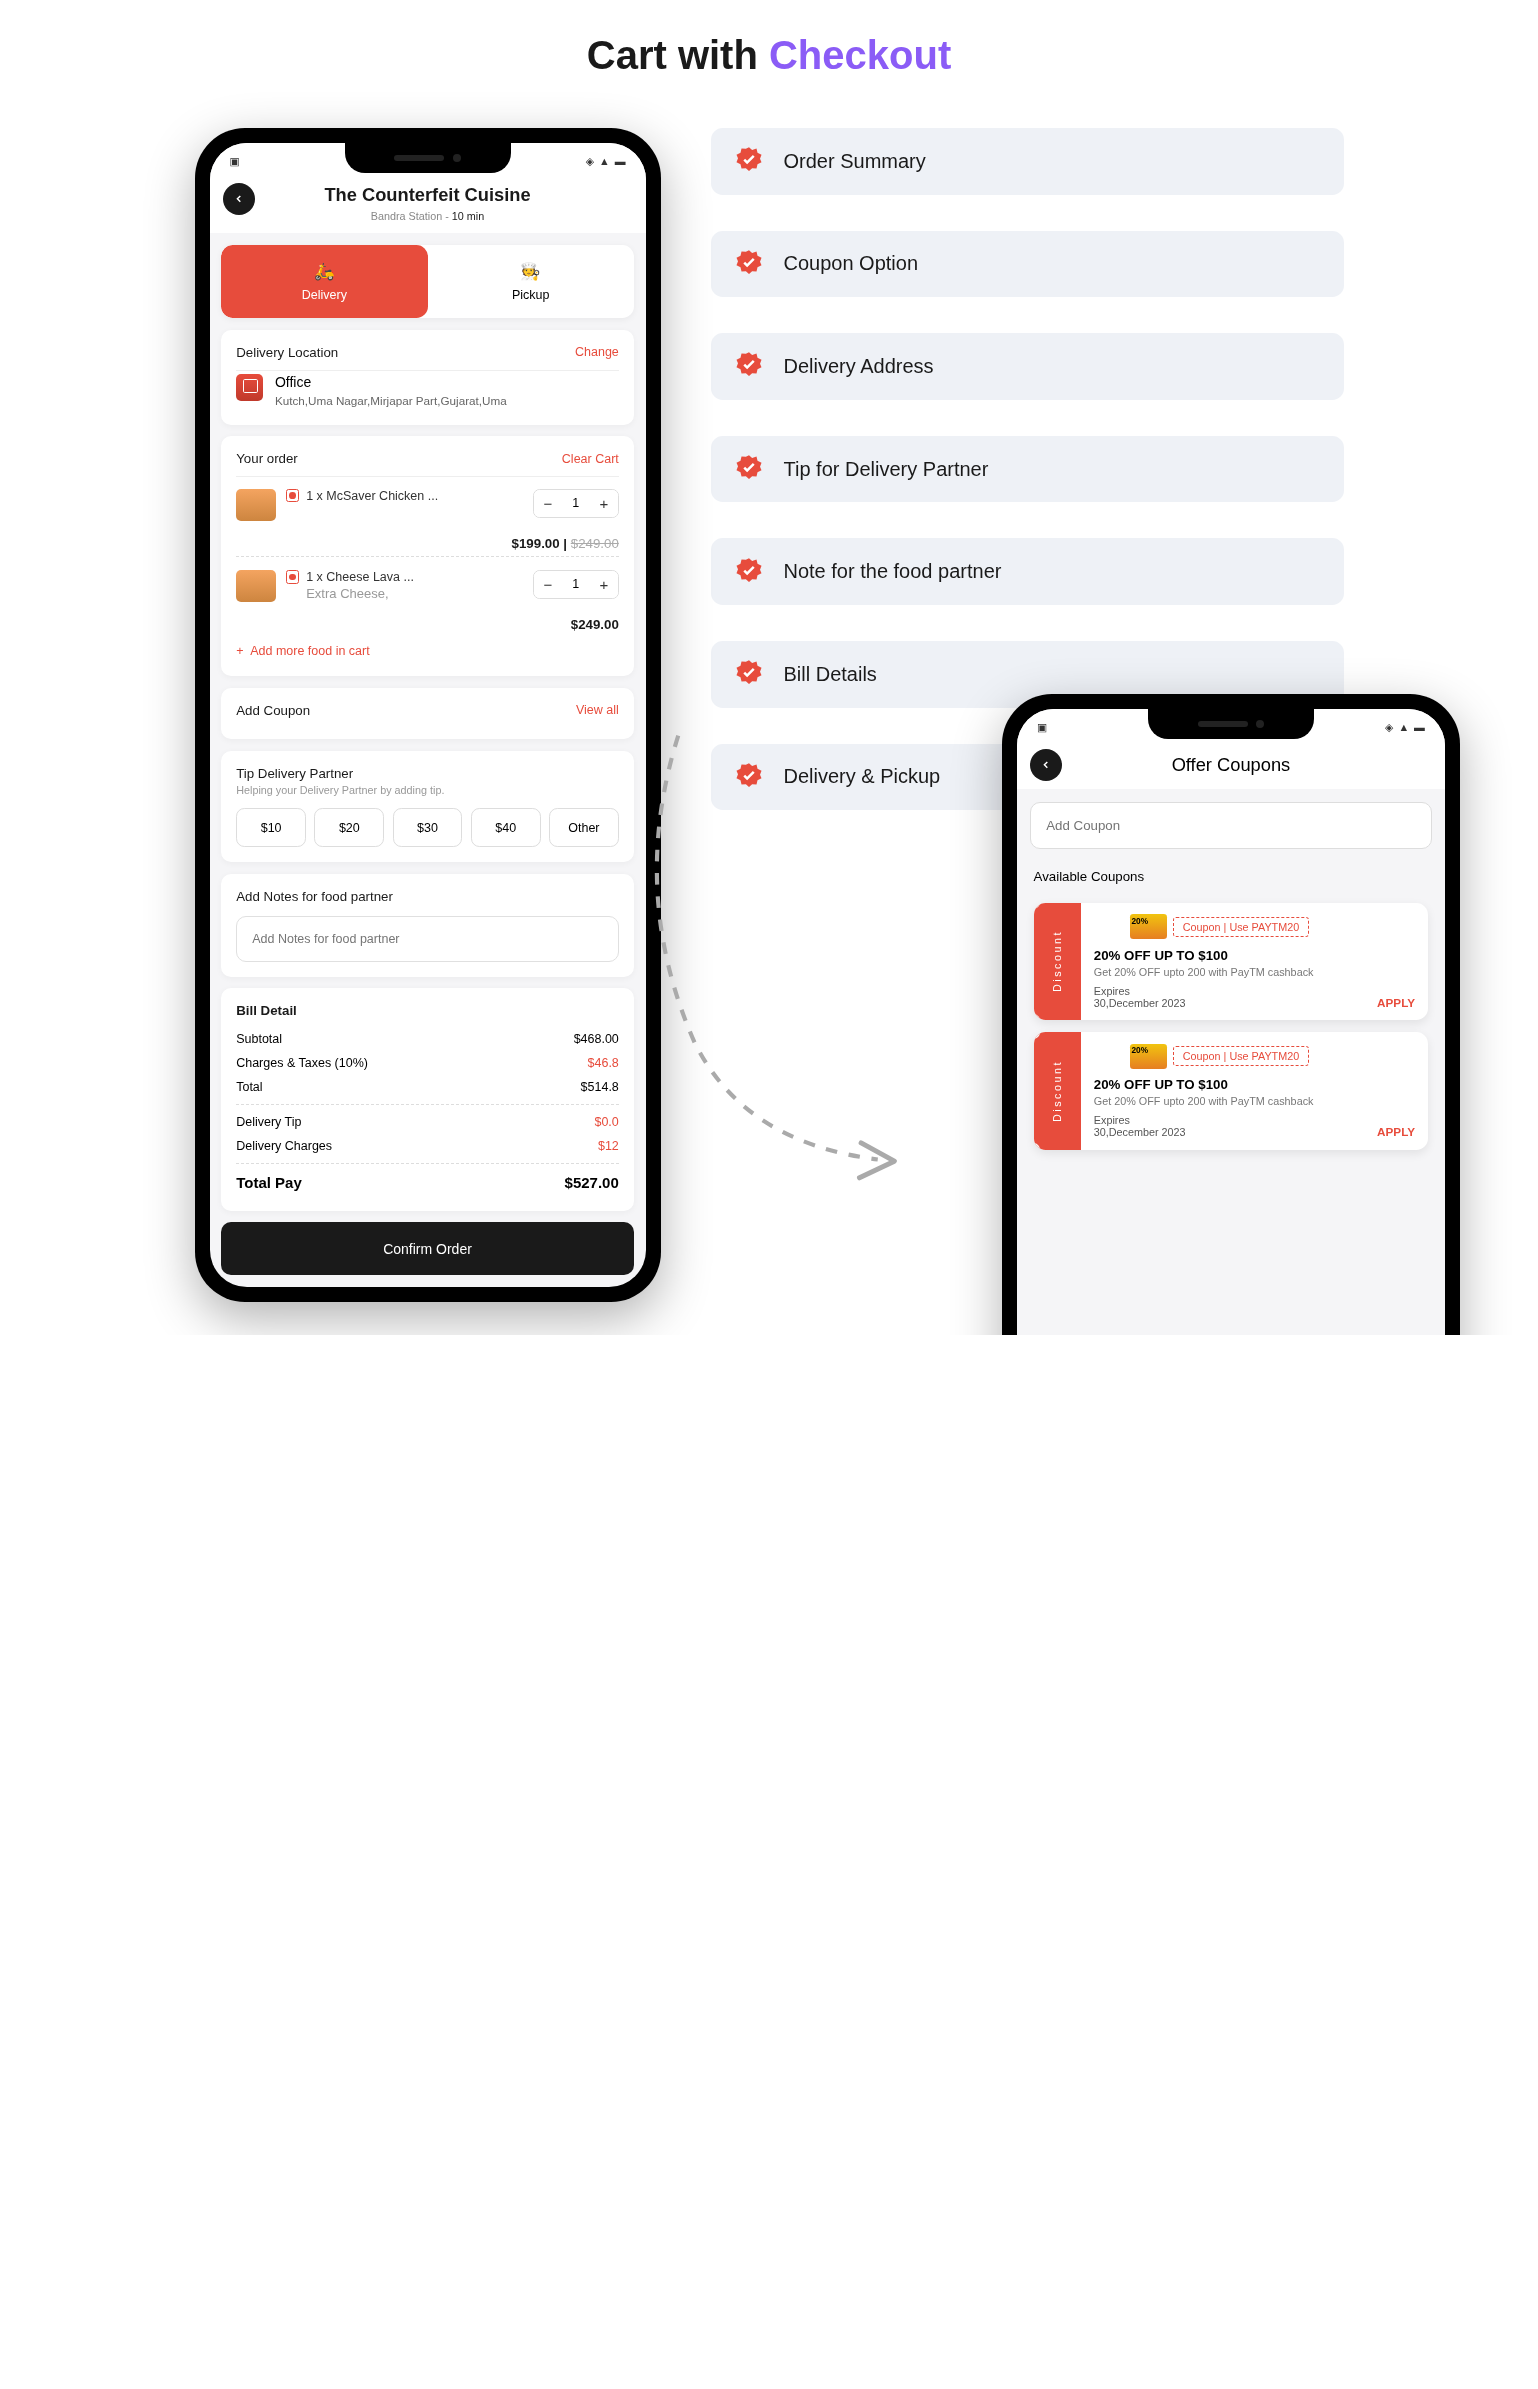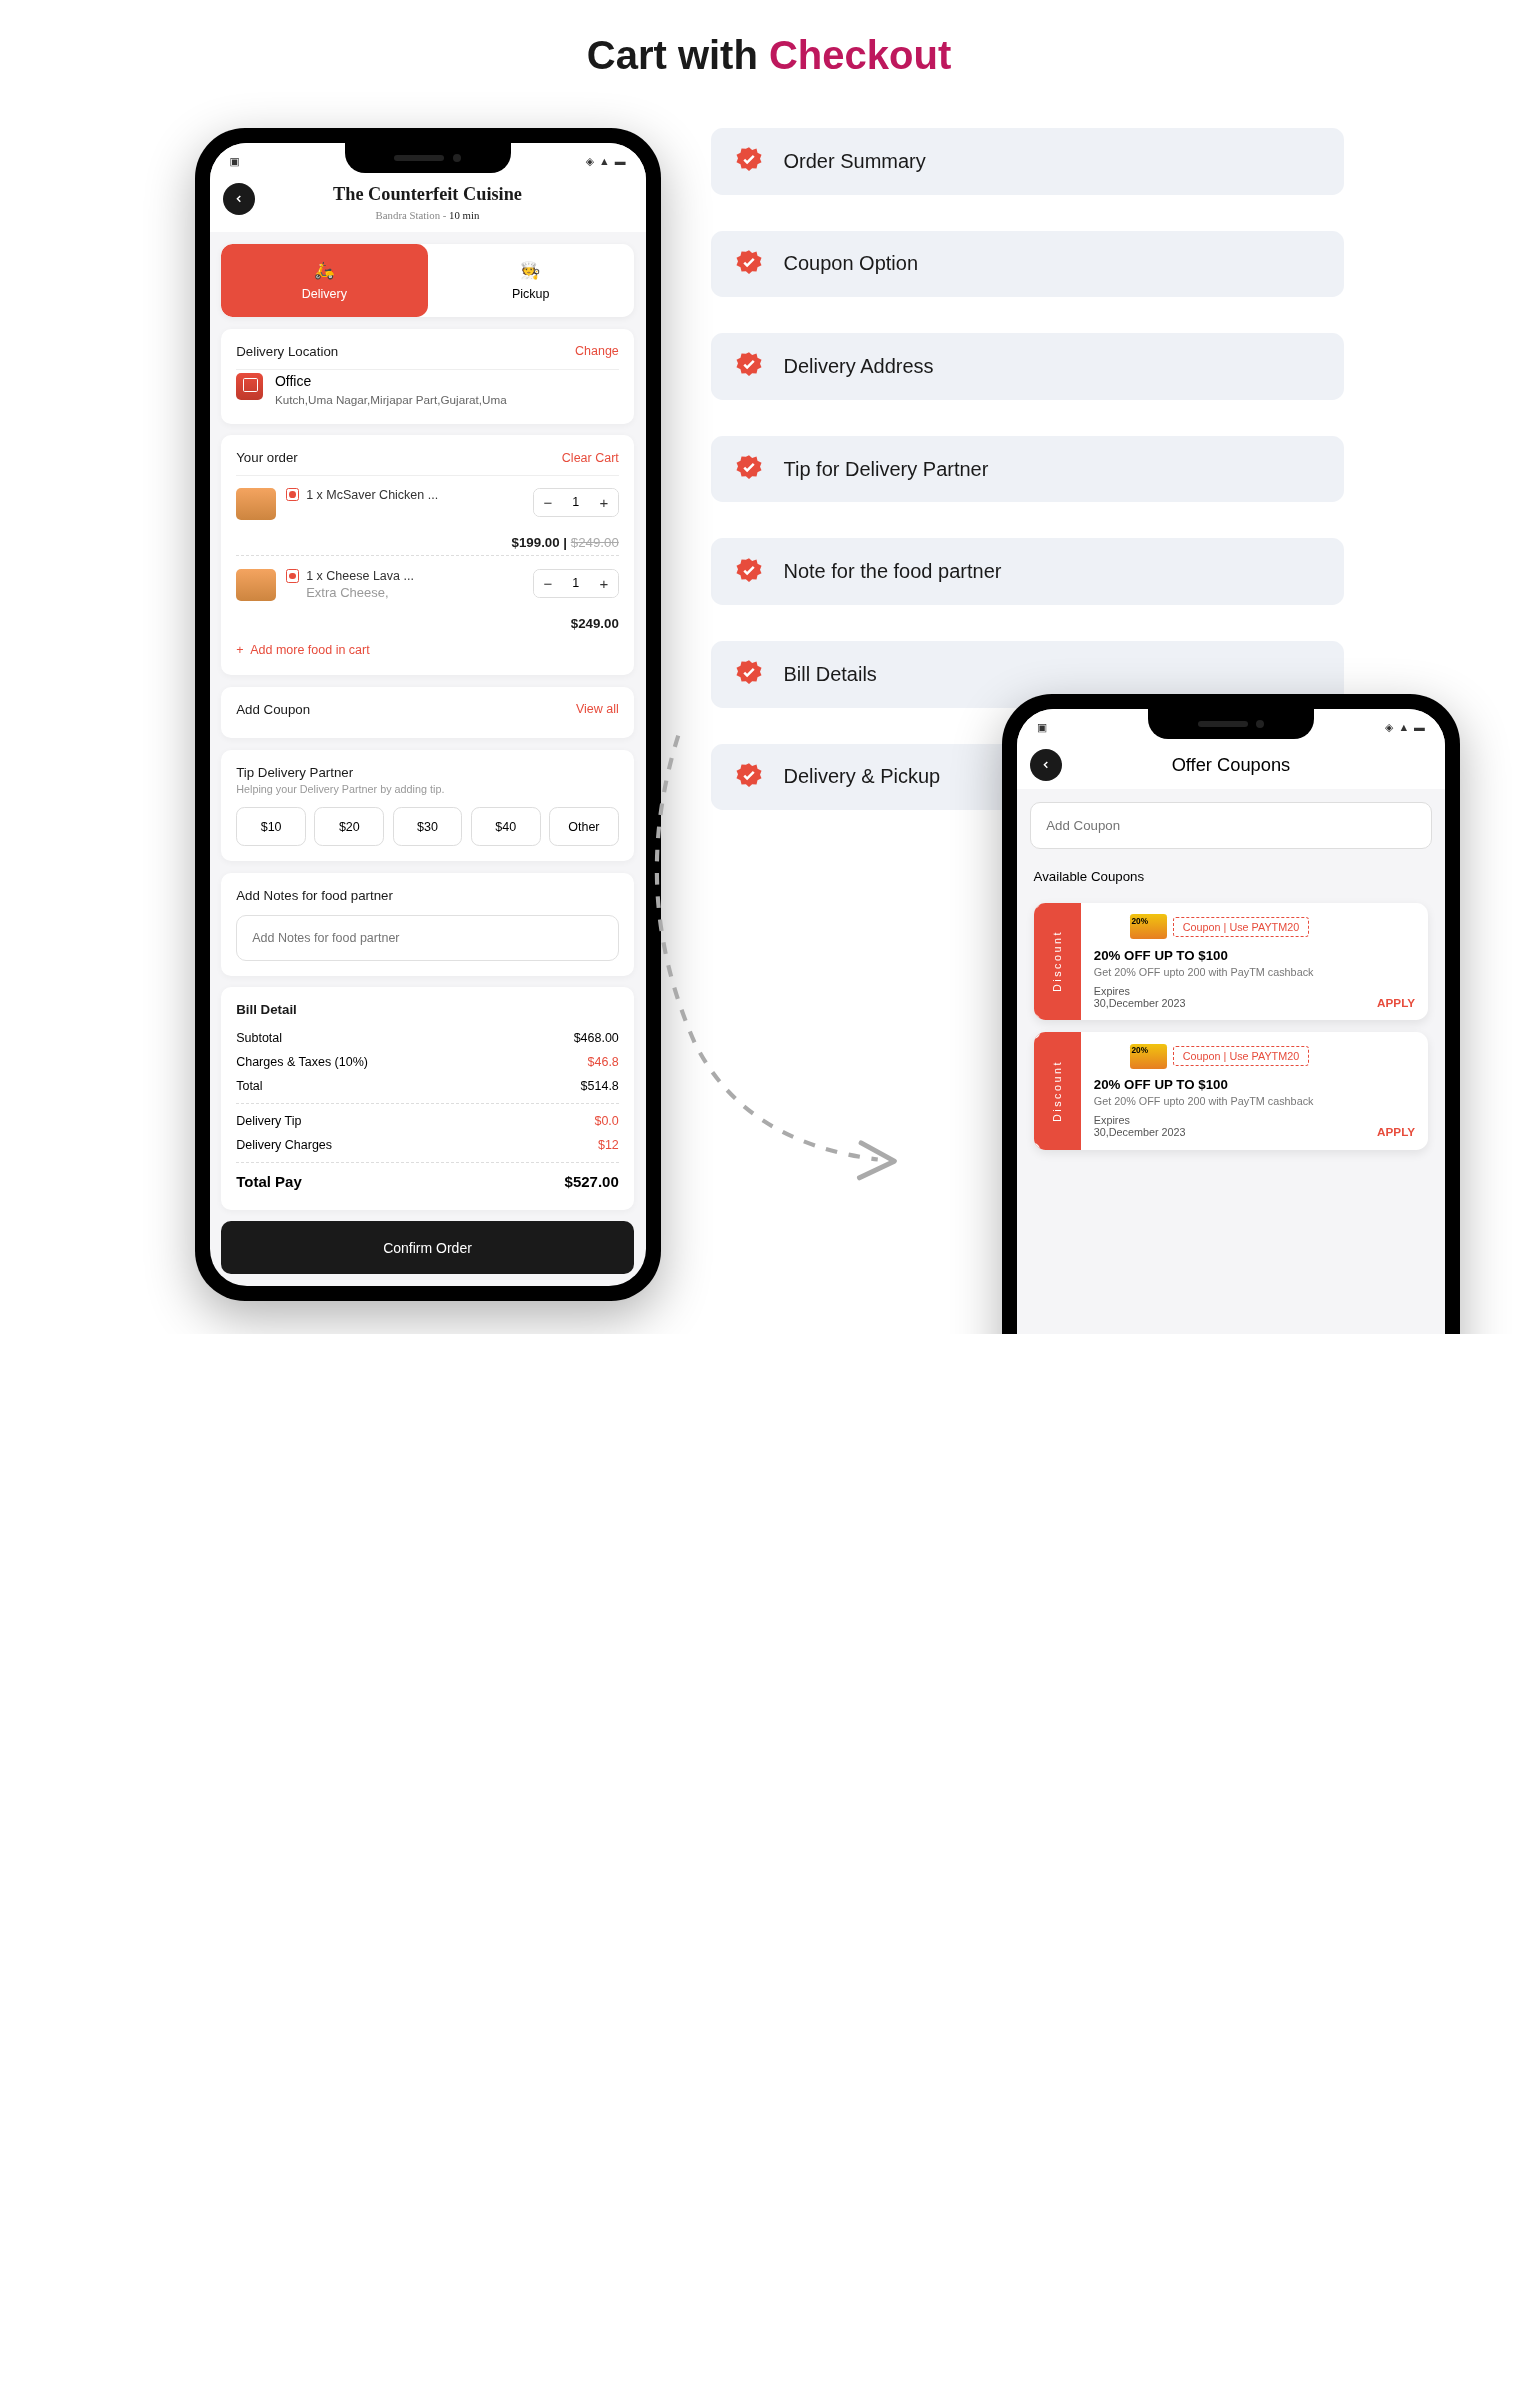--- a/index.html
+++ b/index.html
@@ -1,32 +1,32 @@
 <!DOCTYPE html>
 <html style="font-size:13.3px"><head>
 <meta charset="utf-8">
 <style>
 * { box-sizing: border-box; margin: 0; padding: 0; }
 body { font-family: -apple-system, BlinkMacSystemFont, 'Segoe UI', Arial, sans-serif; background: #fff; padding: 33px 16.6px; }
 .page-title { text-align: center; font-size: 40px; font-weight: 700; margin-bottom: 50px; color: #1a1a1a; }
-.page-title .accent { color: #be185d; }
+.page-title .accent { color: #8b5cf6; }
 .layout { display: flex; gap: 50px; justify-content: center; align-items: flex-start; max-width: 1415px; margin: 0 auto; position: relative; }
 
 
 .phone { position: relative; width: 466px; background: #000; border-radius: 50px; padding: 15px; box-shadow: 0 16.6px 50px rgba(0,0,0,0.3); }
 .phone.small { width: 458px; margin-top: 566px; }
 .notch { position: absolute; top: 15px; left: 50%; transform: translateX(-50%); width: 166px; height: 30px; background: #000; border-radius: 0 0 20px 20px; z-index: 10; display:flex; align-items:center; justify-content:center; gap:8.3px;}
 .notch::before { content:''; width:50px; height:6.7px; background:#222; border-radius:3.3px; }
 .notch::after { content:''; width:8.3px; height:8.3px; background:#222; border-radius:50%; }
 .screen { background: #f5f5f7; border-radius: 37px; overflow: hidden; min-height: 832px; position: relative; }
 .status-bar { display:flex; justify-content:space-between; padding: 11.7px 20px 6.7px; font-size:10.8px; color:#333; background:#fff;}
 .status-bar .right { display:flex; gap:5px; align-items:center;}
 
 
-.header { background:#fff; padding: 10px 16.6px 11.7px; text-align:center; position:relative;font-family:Liberation Serif, serif; }
+.header { background:#fff; padding: 10px 16.6px 11.7px; text-align:center; position:relative; }
 .back-btn { position:absolute; left:13.3px; top:8.3px; width:32px; height:32px; background:#1a1a1a; border-radius:50%; display:flex; align-items:center; justify-content:center; color:#fff; }
 .header-title { font-size:18.3px; font-weight:600; color:#1a1a1a; margin-bottom:3.3px; }
 .header-sub { font-size:10.8px; color:#888; }
 .header-sub .time { color:#1a1a1a; font-weight:500; }
 
 .tabs { display:flex; background:#fff; margin:11.7px; border-radius:11.7px; padding:0; overflow:hidden; box-shadow:0 1.7px 6.7px rgba(0,0,0,0.05);}
 .tab { flex:1; padding:16.6px; text-align:center; cursor:pointer; }
 .tab.active { background:#e74c3c; color:#fff; border-radius:11.7px;}
 .tab-icon { font-size:16.6px; display:block; margin-bottom:5px;}
 .tab-label { font-size:12.5px; font-weight:500;}

